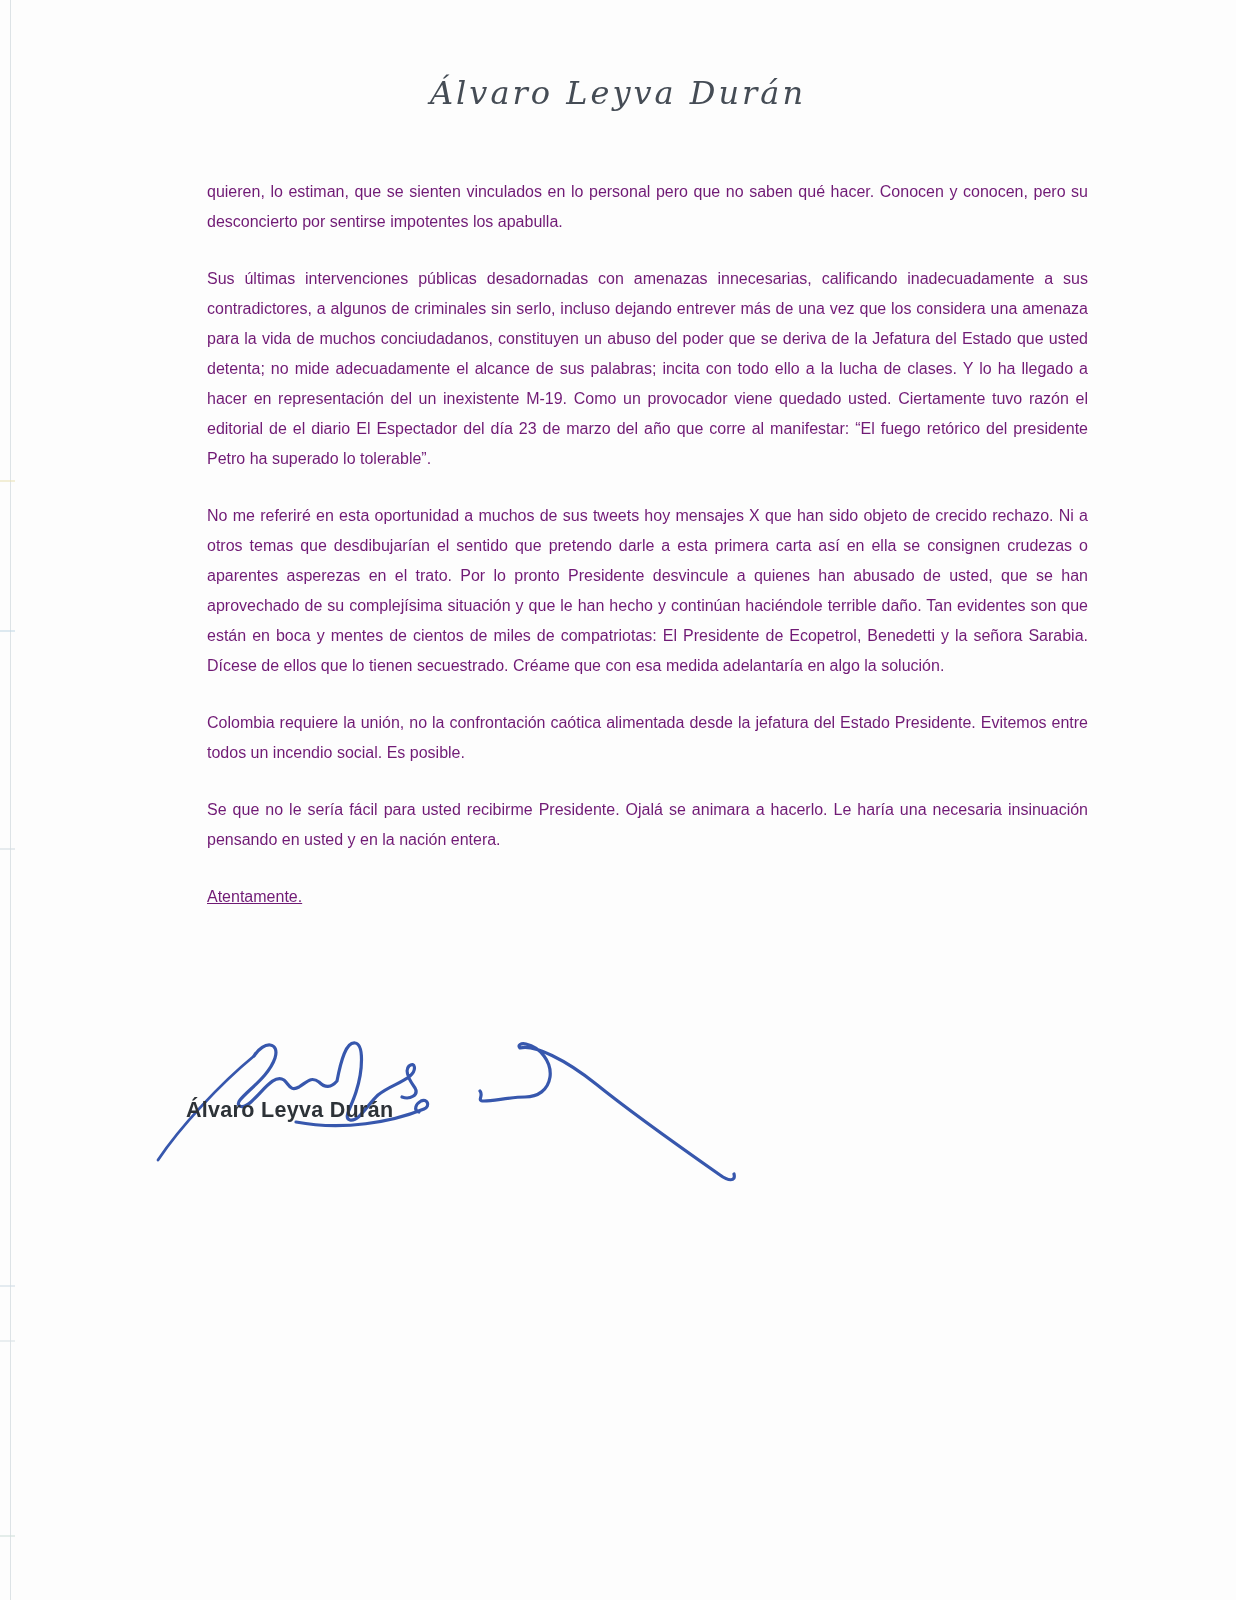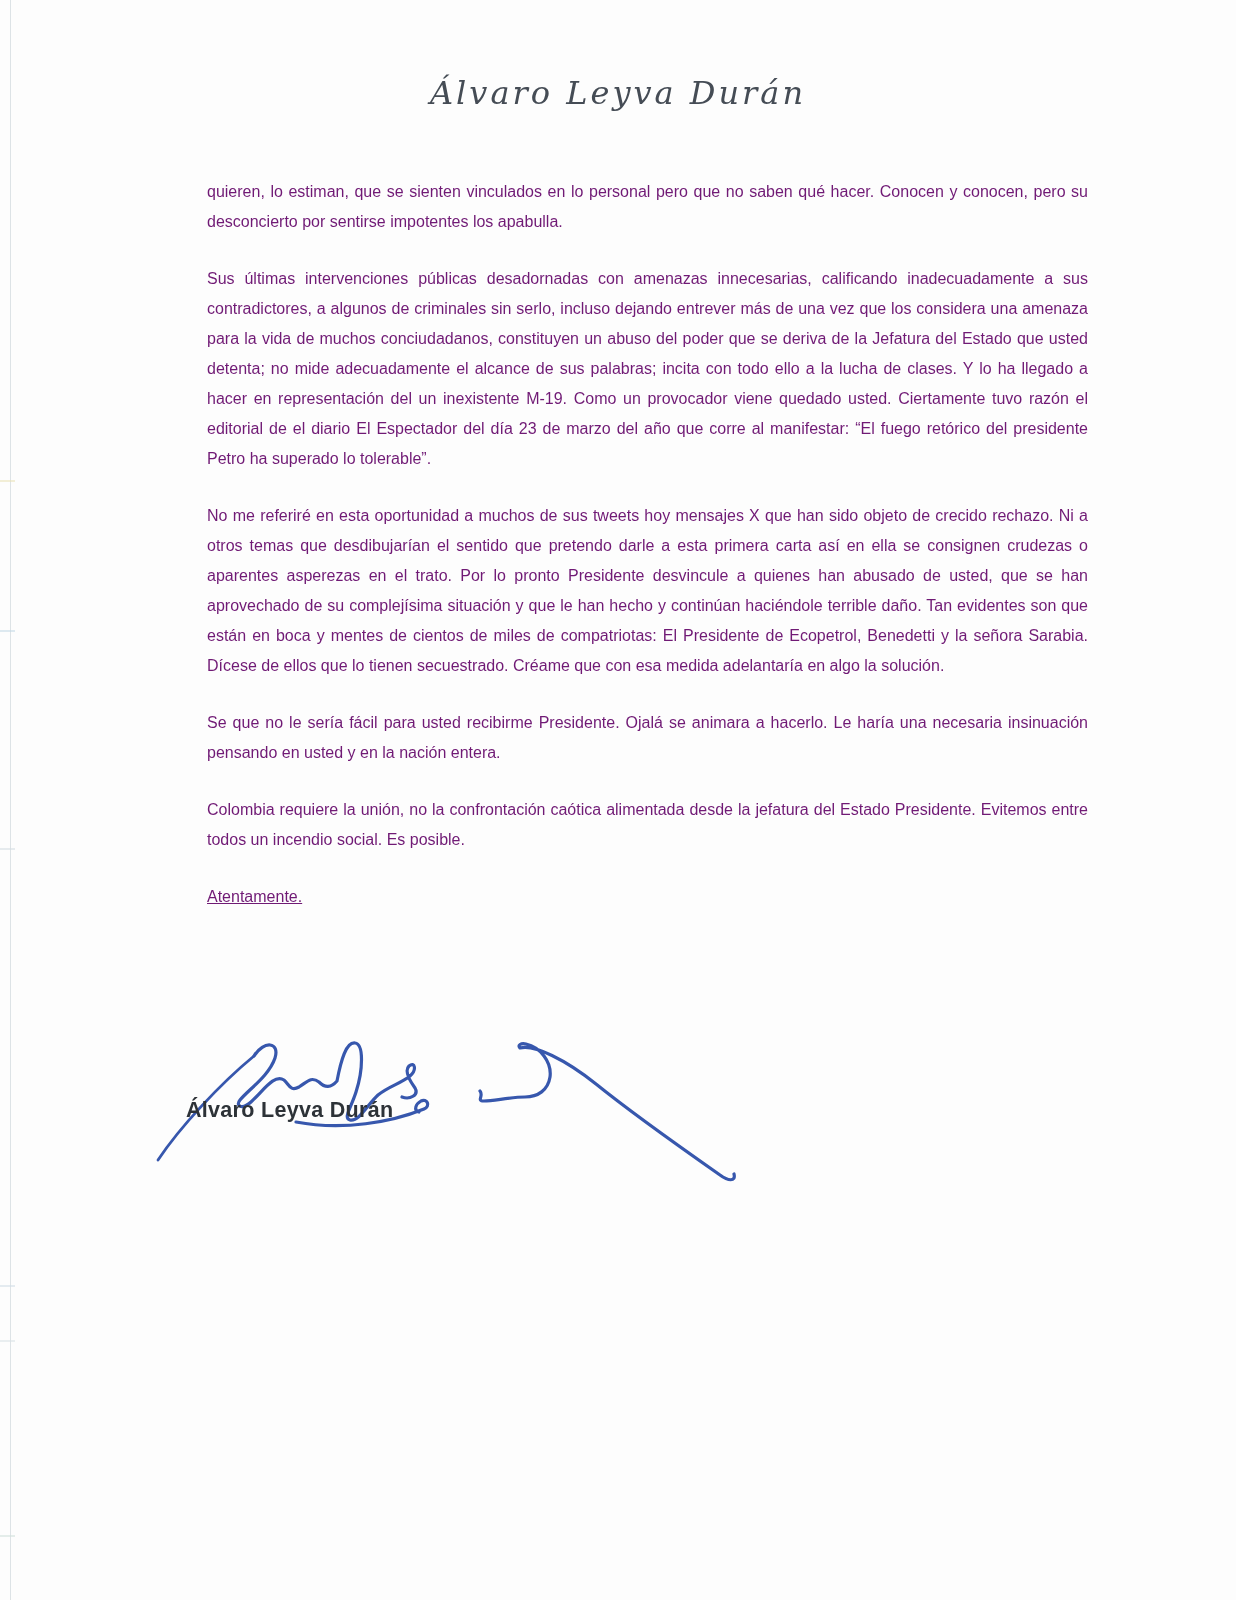--- a/index.html
+++ b/index.html
@@ -102,22 +102,22 @@
   <div class="tick t4"></div>
   <div class="tick t5"></div>
   <div class="tick t6"></div>
 
   <div class="letterhead">Álvaro Leyva Durán</div>
 
   <div class="content">
     <p>quieren, lo estiman, que se sienten vinculados en lo personal pero que no saben qué hacer. Conocen y conocen, pero su desconcierto por sentirse impotentes los apabulla.</p>
     <p>Sus últimas intervenciones públicas desadornadas con amenazas innecesarias, calificando inadecuadamente a sus contradictores, a algunos de criminales sin serlo, incluso dejando entrever más de una vez que los considera una amenaza para la vida de muchos conciudadanos, constituyen un abuso del poder que se deriva de la Jefatura del Estado que usted detenta; no mide adecuadamente el alcance de sus palabras; incita con todo ello a la lucha de clases. Y lo ha llegado a hacer en representación del un inexistente M-19. Como un provocador viene quedado usted. Ciertamente tuvo razón el editorial de el diario El Espectador del día 23 de marzo del año que corre al manifestar: “El fuego retórico del presidente Petro ha superado lo tolerable”.</p>
     <p>No me referiré en esta oportunidad a muchos de sus tweets hoy mensajes X que han sido objeto de crecido rechazo. Ni a otros temas que desdibujarían el sentido que pretendo darle a esta primera carta así en ella se consignen crudezas o aparentes asperezas en el trato. Por lo pronto Presidente desvincule a quienes han abusado de usted, que se han aprovechado de su complejísima situación y que le han hecho y continúan haciéndole terrible daño. Tan evidentes son que están en boca y mentes de cientos de miles de compatriotas: El Presidente de Ecopetrol, Benedetti y la señora Sarabia. Dícese de ellos que lo tienen secuestrado. Créame que con esa medida adelantaría en algo la solución.</p>
+    <p>Colombia requiere la unión, no la confrontación caótica alimentada desde la jefatura del Estado Presidente. Evitemos entre todos un incendio social. Es posible.</p>
     <p>Se que no le sería fácil para usted recibirme Presidente. Ojalá se animara a hacerlo. Le haría una necesaria insinuación pensando en usted y en la nación entera.</p>
-    <p>Colombia requiere la unión, no la confrontación caótica alimentada desde la jefatura del Estado Presidente. Evitemos entre todos un incendio social. Es posible.</p>
     <p class="closing">Atentamente.</p>
   </div>
 
   <svg class="signature-svg" viewBox="0 0 620 185" fill="none" stroke-linecap="round" stroke-linejoin="round">
 
     <path stroke-width="2.8" d="M20,148 C42,115 82,72 116,44" stroke="#3757ad"></path>
 
     <path stroke-width="3.2" d="M116,44
              C126,28 142,30 137,46
              C131,64 110,78 102,88

